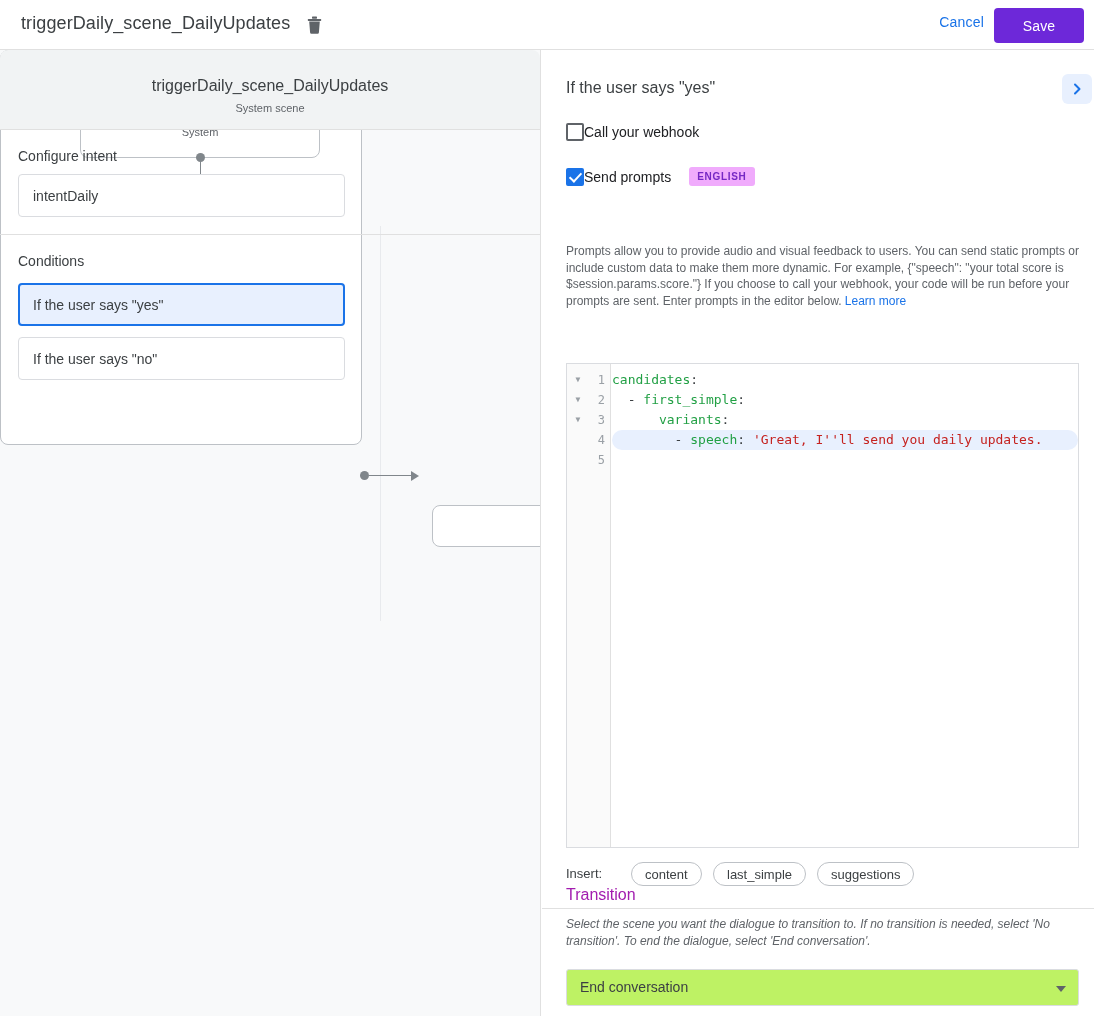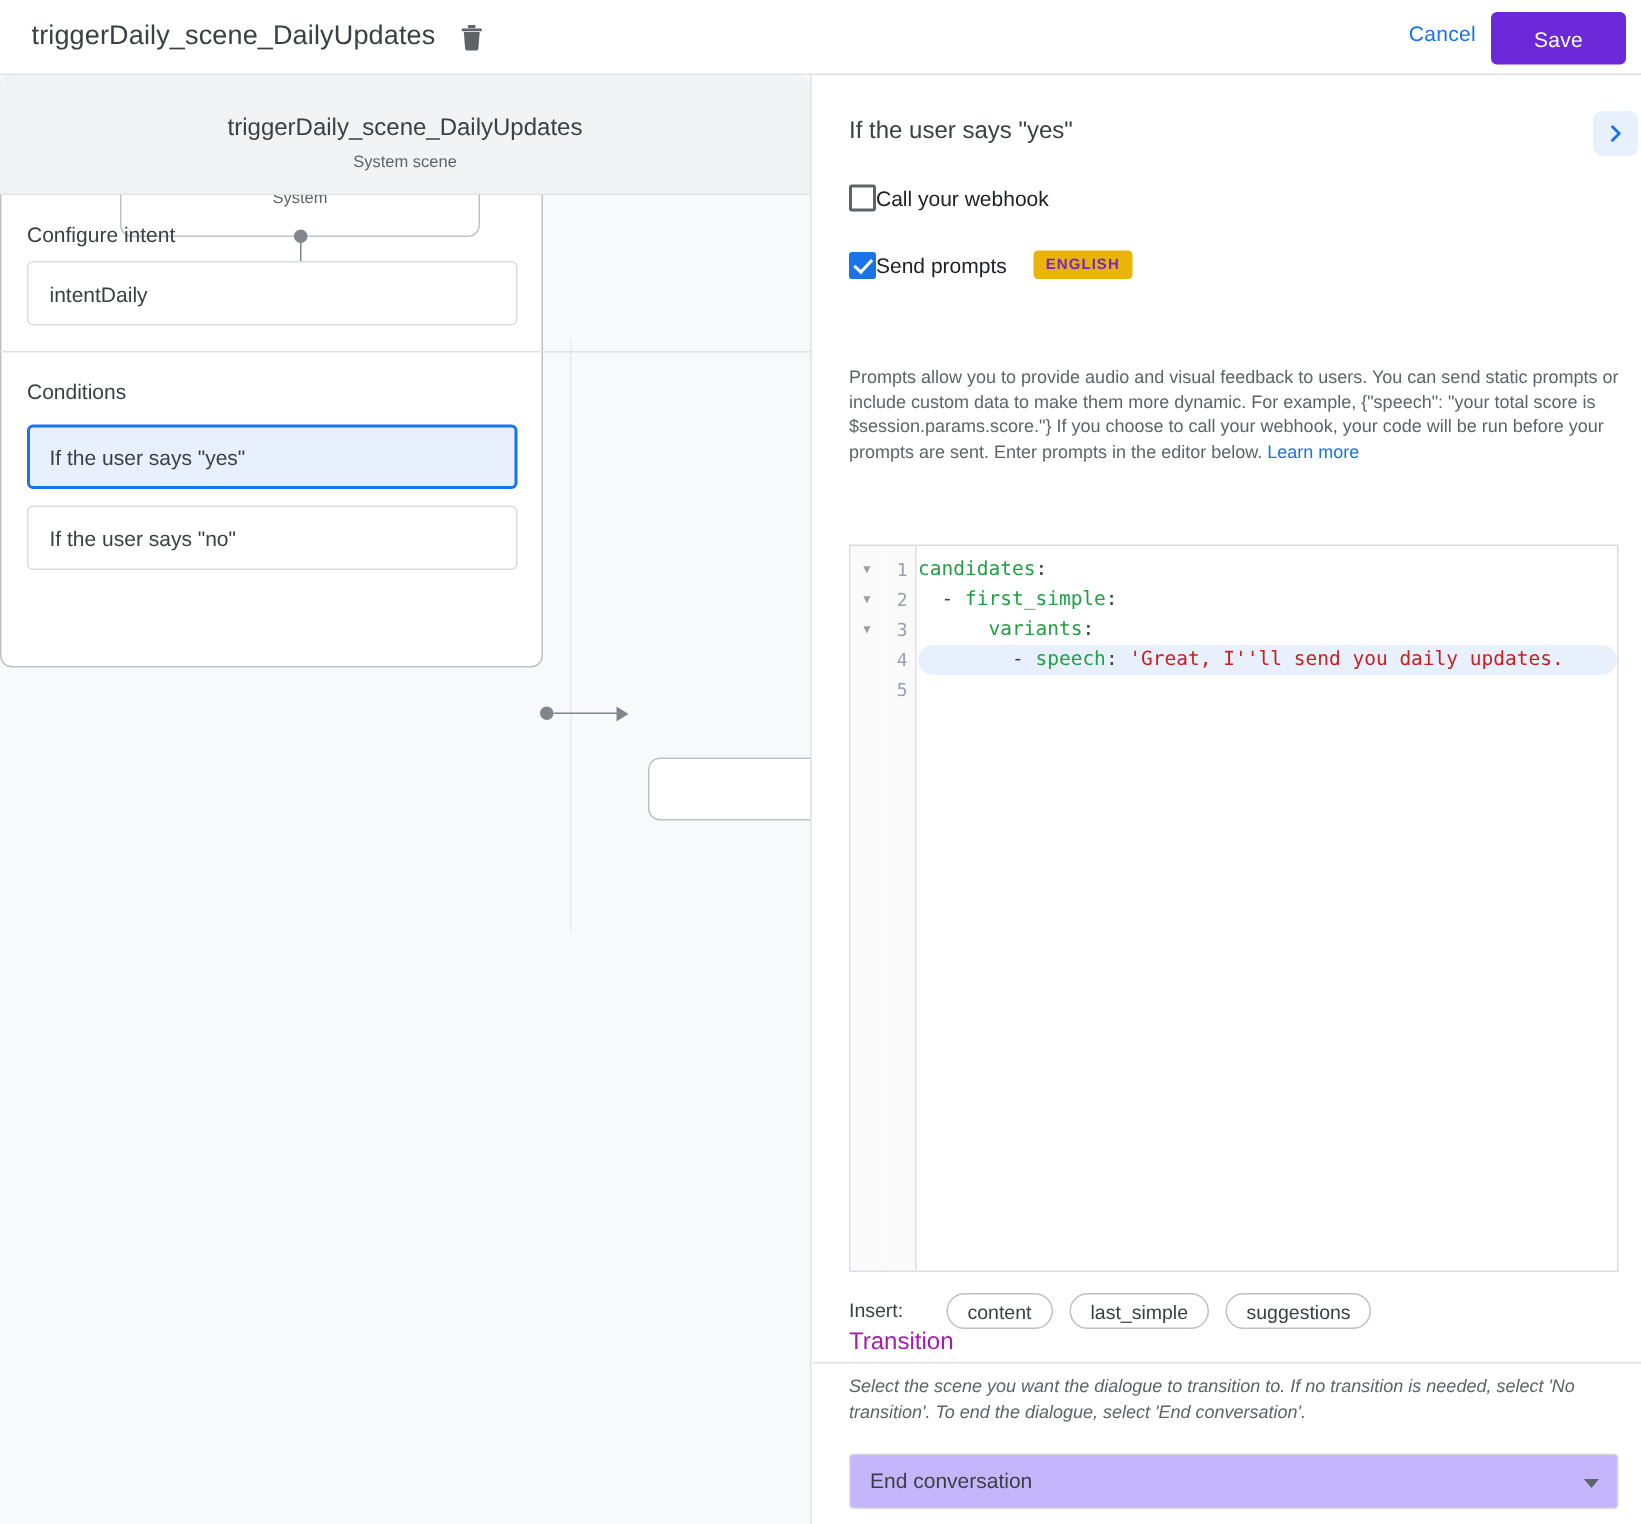--- a/index.html
+++ b/index.html
@@ -200,21 +200,21 @@
   .cb.checked { background: #1a73e8; border-color: #1a73e8; }
   .cb.checked::after {
     content: ""; position: absolute;
     left: 4px; top: 0px; width: 5px; height: 10px;
     border: solid #fff; border-width: 0 2px 2px 0;
     transform: rotate(43deg);
   }
   .cb-label { font-size: 14px; color: #202124; font-weight: 500; }
   .badge {
     margin-left: 18px;
-    background: #eab308; color: #7627c4;
+    background: #f0abfc; color: #7627c4;
     font-size: 10px; font-weight: 700; letter-spacing: .7px;
     padding: 4px 8px; border-radius: 3px;
   }
 
   .desc {
     position: absolute; left: 24px; top: 193px; width: 522px;
     font-size: 12px; color: #5f6368; line-height: 16.5px;
   }
   .link { color: #1a73e8; cursor: pointer; }
 
@@ -280,21 +280,21 @@
 
   .tr-title { position: absolute; left: 24px; top: 836px; font-size: 16px; color: #a21caf; }
   .tr-desc {
     position: absolute; left: 24px; top: 866px; width: 510px;
     font-size: 12px; color: #5f6368; line-height: 16.5px; font-style: italic;
   }
   .select {
     position: absolute; left: 24px; top: 919px;
     width: 513px; height: 37px;
     border: 1px solid #dadce0; border-radius: 3px;
-    background: #c4b5fd; cursor: pointer;
+    background: #bef264; cursor: pointer;
   }
   .select-val {
     position: absolute; left: 13px; top: 9px;
     font-size: 14px; color: #3c4043;
   }
   .caret {
     position: absolute; right: 12px; top: 16px;
     width: 0; height: 0;
     border-left: 5px solid transparent;
     border-right: 5px solid transparent;

